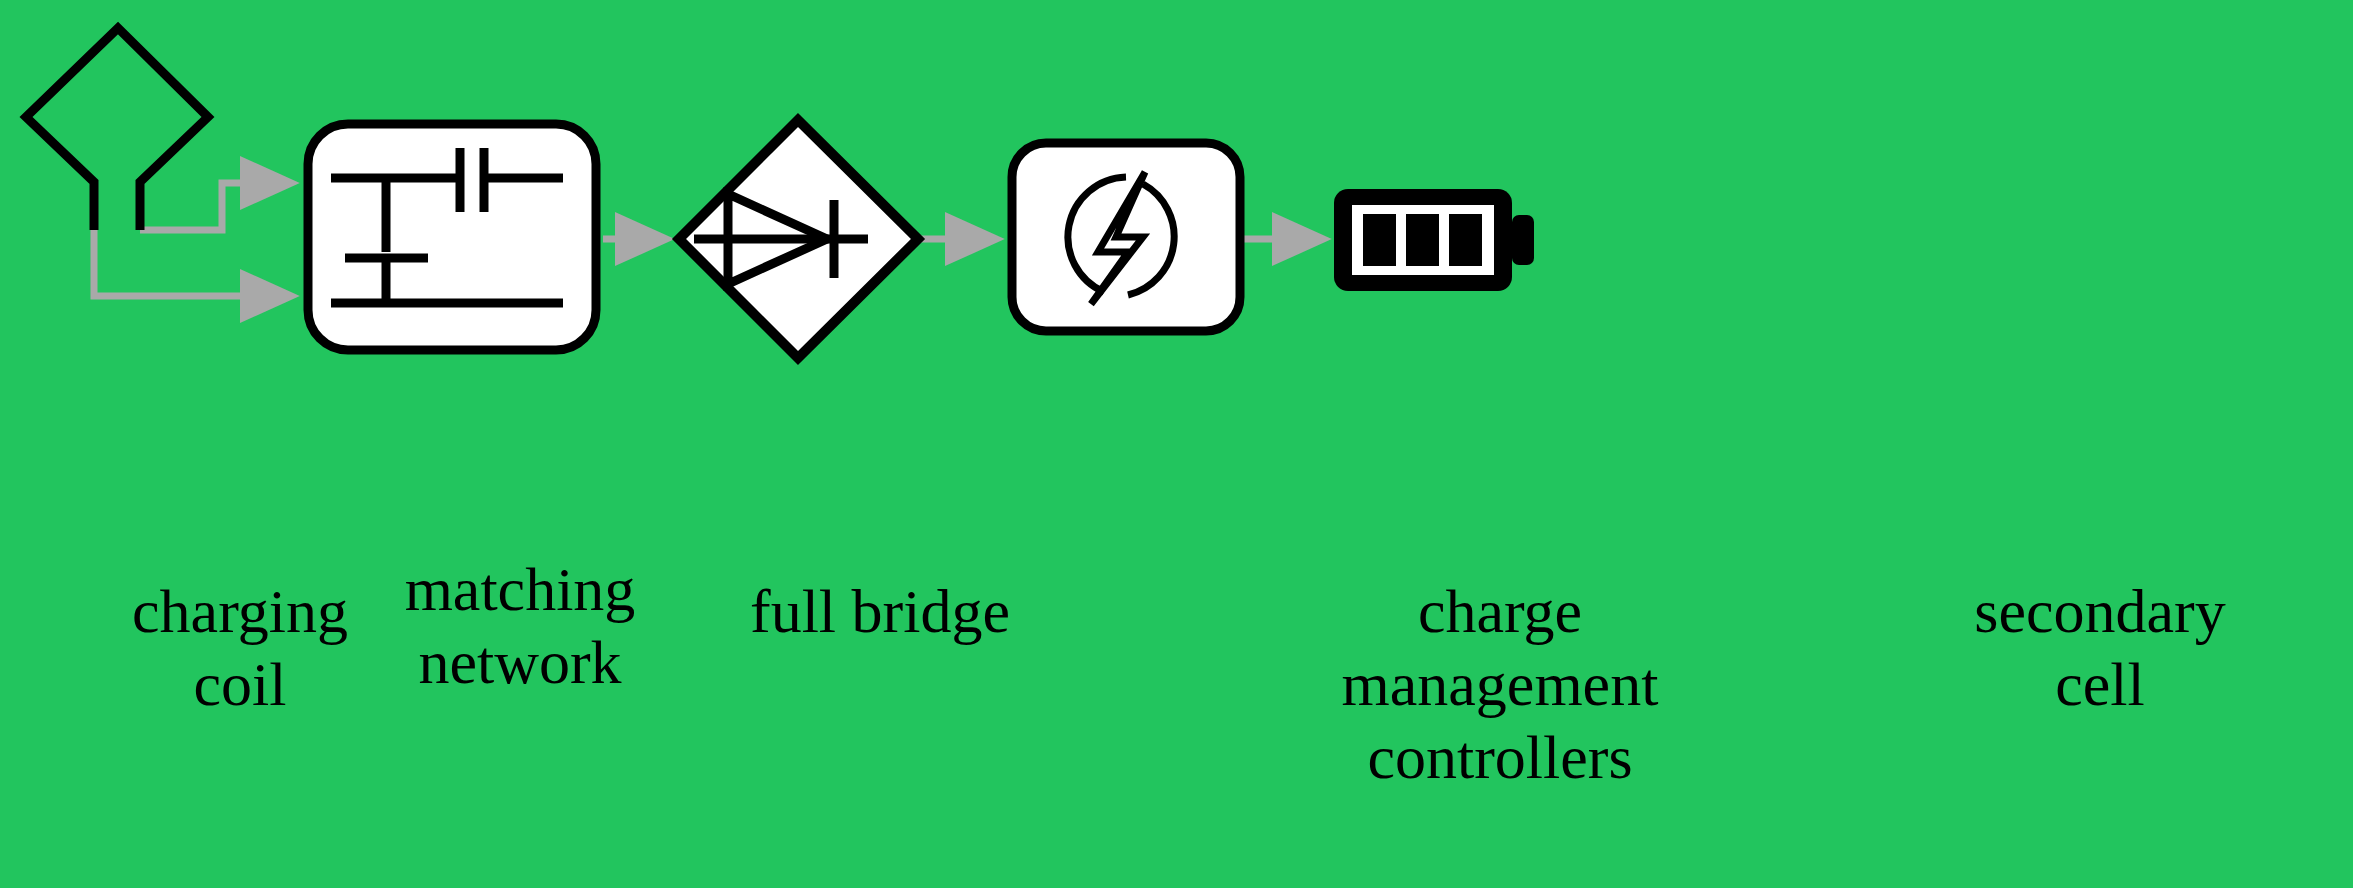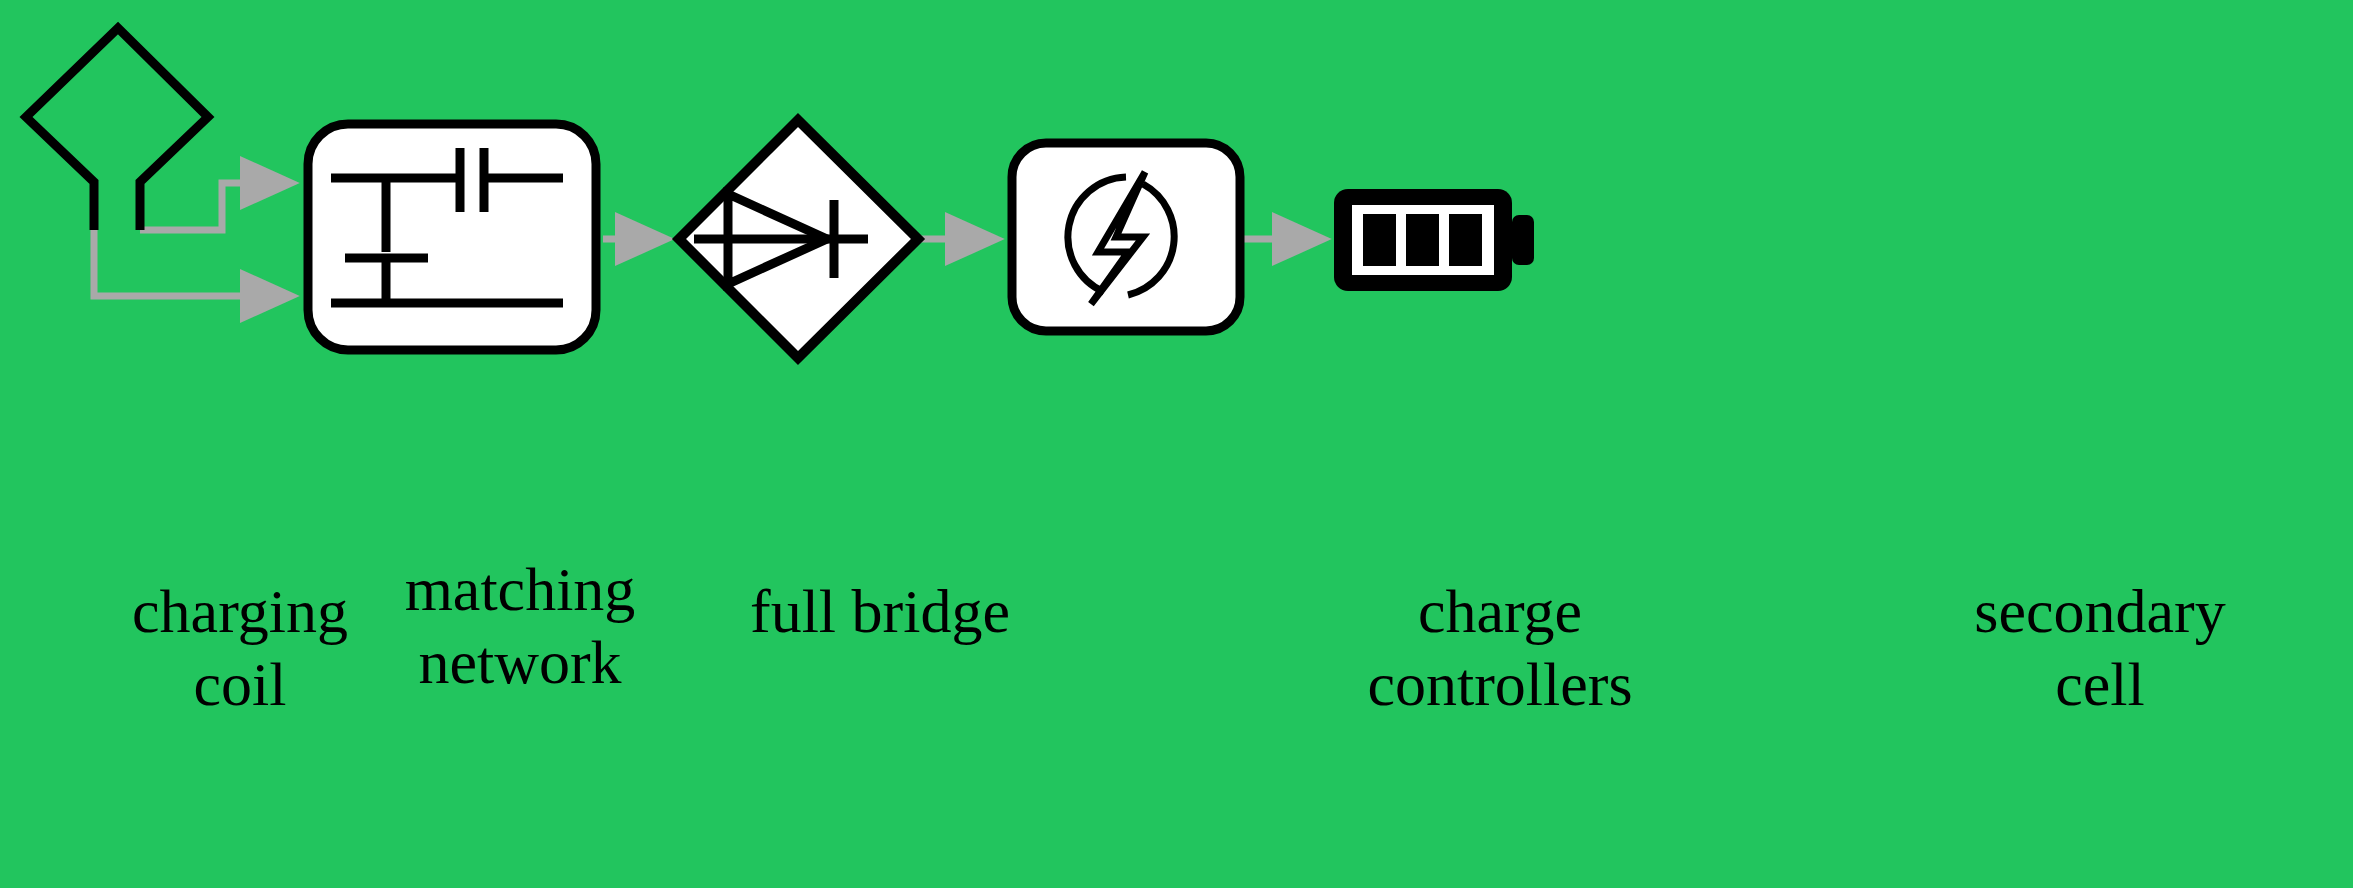--- a/index.html
+++ b/index.html
@@ -152,20 +152,21 @@
     <span class="ln">matching</span>
     <span class="ln">network</span>
   </div>
 
   <div class="label" id="label-rectifier">
     <span class="ln">full bridge</span>
   </div>
 
   <div class="label" id="label-charge">
     <span class="ln">charge</span>
+    <span class="ln">management</span>
     <span class="ln">controllers</span>
   </div>
 
   <div class="label" id="label-cell">
     <span class="ln">secondary</span>
     <span class="ln">cell</span>
   </div>
 
 </div>
 

